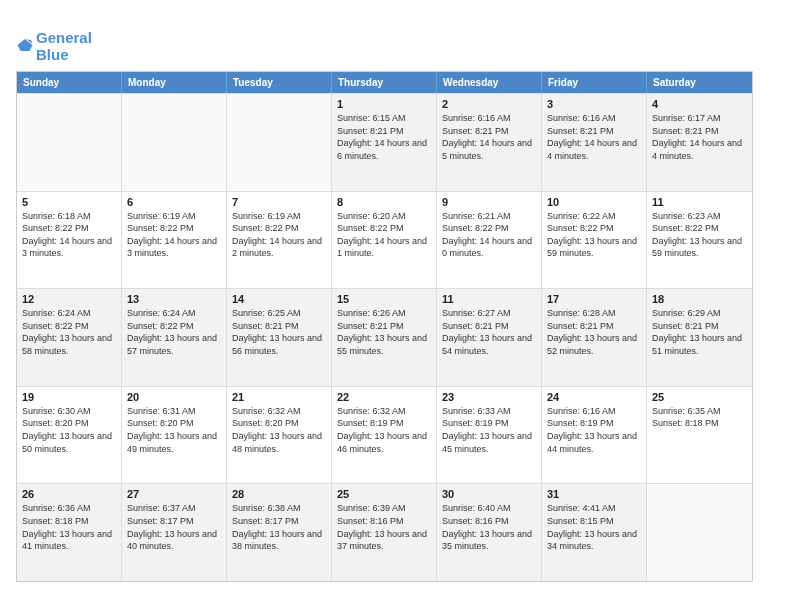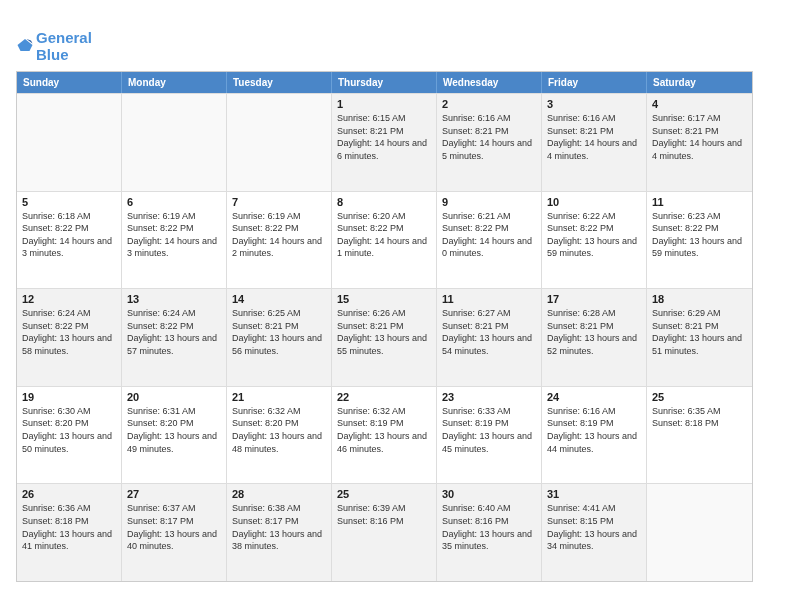--- a/index.html
+++ b/index.html
@@ -320,20 +320,21 @@
           <div class="cal-cell shaded">
             <div class="day-num">28</div>
             <div class="cell-line">Sunrise: 6:38 AM</div>
             <div class="cell-line">Sunset: 8:17 PM</div>
             <div class="cell-line">Daylight: 13 hours and 38 minutes.</div>
           </div>
           <div class="cal-cell shaded">
             <div class="day-num">25</div>
             <div class="cell-line">Sunrise: 6:39 AM</div>
             <div class="cell-line">Sunset: 8:16 PM</div>
+            <div class="cell-line">Daylight: 13 hours and 37 minutes.</div>
           </div>
           <div class="cal-cell shaded">
             <div class="day-num">30</div>
             <div class="cell-line">Sunrise: 6:40 AM</div>
             <div class="cell-line">Sunset: 8:16 PM</div>
             <div class="cell-line">Daylight: 13 hours and 35 minutes.</div>
           </div>
           <div class="cal-cell shaded">
             <div class="day-num">31</div>
             <div class="cell-line">Sunrise: 4:41 AM</div>

